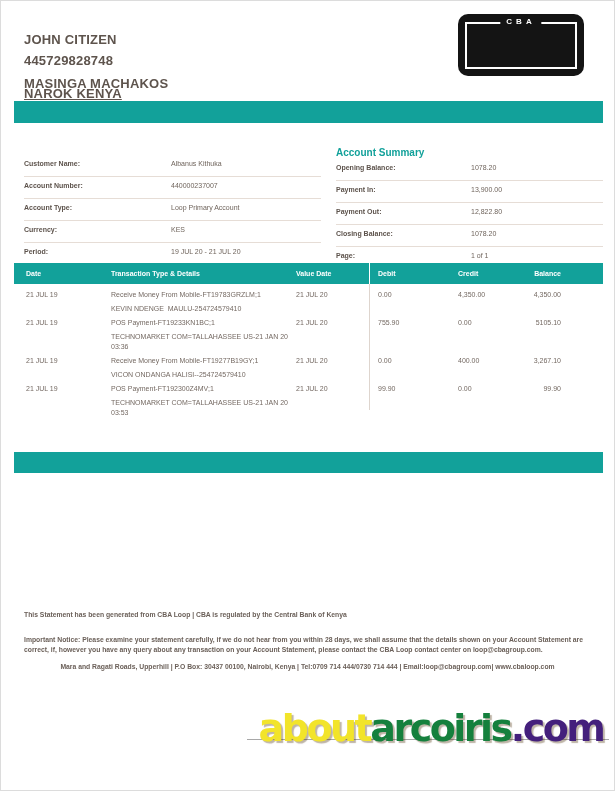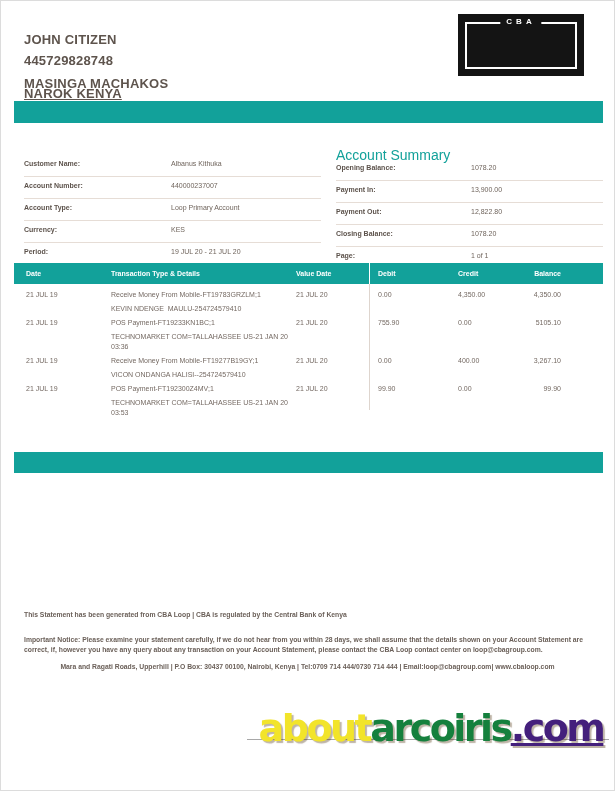--- a/index.html
+++ b/index.html
@@ -5,32 +5,32 @@
   html,body { margin:0; padding:0; background:#fff; }
   #page {
     position:relative; width:615px; height:791px; background:#ffffff;
     font-family:"Liberation Sans", sans-serif; color:#6f645c;
     border:1px solid #dcdcdc; box-sizing:border-box; overflow:hidden;
   }
   
   .cust-line { position:absolute; left:23px; font-size:13px; font-weight:bold; color:#5e544d; letter-spacing:.2px; }
   .cl1{top:31px;} .cl2{top:52px;} .cl3{top:66px;margin-top:9px;} .cl4{top:85px;text-decoration:underline;}
   
-  .logo { position:absolute; left:457px; top:13px; width:126px; height:62px; background:#141414; }
+  .logo { position:absolute; left:457px; top:13px; width:126px; height:62px; background:#141414;border-radius:10px; }
   .logo-frame { position:absolute; left:7px; right:7px; top:8px; bottom:7px; border:2px solid #ffffff; }
   .logo-cba { position:absolute; top:-7px; left:50%; transform:translateX(-50%); background:#141414; padding:0 6px;
               color:#fff; font-size:8px; font-weight:bold; letter-spacing:4px; white-space:nowrap; }
   .logo-loop { position:absolute; left:0; right:0; top:5px; text-align:center;
                font-family:"DejaVu Sans", sans-serif; font-size:34px; font-weight:bold; line-height:1; letter-spacing:1px; }
   
   .teal-bar { position:absolute; left:13px; width:589px; background:#12a19a; }
   .bar1 { top:100px; height:22px; }
   .bar2 { top:451px; height:21px; }
   
-  .summary-title { position:absolute; left:335px; top:146px; font-size:14px; font-weight:normal; color:#12a19a; }
+  .summary-title { position:absolute; left:335px; top:146px; font-size:10px; font-weight:bold; color:#12a19a; }
   .details-left  { position:absolute; left:23px;  top:154px; width:297px; }
   .summary-right { position:absolute; left:335px; top:158px; width:267px; }
   .drow { display:flex; border-bottom:1px solid #e6ddd6; padding:5px 0 9px; font-size:7px; align-items:flex-start; }
   .drow .lbl { font-weight:bold; color:#5d534c; flex:none; }
   .details-left  .lbl { width:147px; }
   .summary-right .lbl { width:135px; }
   .drow .val { color:#6f645c; }
   
   .txn { position:absolute; left:13px; top:262px; width:589px; font-size:7px; }
   .txn-head { display:flex; background:#12a19a; color:#ffffff; font-weight:bold; height:21px; align-items:center; position:relative; }
@@ -187,15 +187,15 @@
     </div>
   </div>
 
   <div class="teal-bar bar2"></div>
 
   <div class="foot-generated">This Statement has been generated from CBA Loop | CBA is regulated by the Central Bank of Kenya</div>
   <div class="foot-notice">Important Notice: Please examine your statement carefully, if we do not hear from you within 28 days, we shall assume that the details shown on your Account Statement are correct, if, however you have any query about any transaction on your Account Statement, please contact the CBA Loop contact center on loop@cbagroup.com.</div>
   <div class="foot-address">Mara and Ragati Roads, Upperhill | P.O Box: 30437 00100, Nairobi, Kenya | Tel:0709 714 444/0730 714 444 | Email:loop@cbagroup.com| www.cbaloop.com</div>
 
   <div class="wm-line"></div>
-  <div class="wm"><span style="color: rgb(242, 228, 42);">about</span><span style="color: #15803d;">arcoiris</span><span style="color: rgb(68, 32, 124); text-decoration: underline;">.com</span></div>
+  <div class="wm"><span style="color: rgb(242, 228, 42);">about</span><span style="color: #15803d;">arcoiris</span><span style="color: rgb(68, 32, 124);">.com</span></div>
 
 </div>
 
 </body></html>

